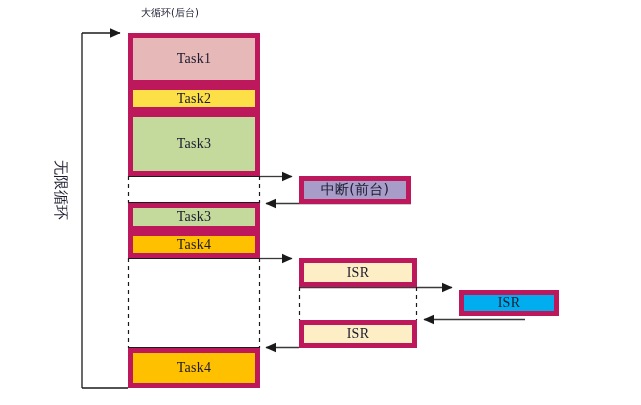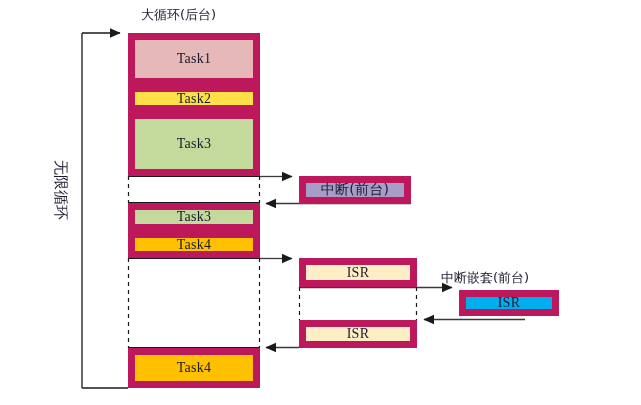--- a/index.html
+++ b/index.html
@@ -9,32 +9,32 @@
     font-family:"Liberation Serif", serif;
     overflow:hidden;
     position:relative;
   }
   #stage{position:absolute;left:0;top:0;width:641px;height:405px;}
   svg.layer{position:absolute;left:0;top:0;width:641px;height:405px;overflow:visible;}
 
   .box{
     position:absolute;
     box-sizing:border-box;
-    border:7px solid #be185d;
+    border:5px solid #be185d;
     display:flex;
     align-items:center;
     justify-content:center;
     font-size:14px;
     color:#1a1a2e;
     font-family:"Liberation Serif", serif;
     letter-spacing:0.3px;
   }
   .lbl{
     position:absolute;
-    font-size:13px;
+    font-size:10px;
     color:#1a1a2e;
     font-family:"DejaVu Sans", sans-serif;
     white-space:nowrap;
   }
   .vlabel{
     position:absolute;
     font-size:15px;
     color:#1a1a2e;
     font-family:"DejaVu Sans", sans-serif;
     white-space:nowrap;
@@ -103,21 +103,20 @@
       <path d="M416.5,287 L416.5,320"></path>
     </g>
 
     <g stroke="#3a3a3a" stroke-width="1.3" fill="none">
       <path d="M299,347.5 L266,347.5" marker-end="url(#ah)"></path>
     </g>
   </svg>
 
   <div class="lbl cjk" style="left:141px;top:6px;">大循环(后台)</div>
 
-  <div class="lbl cjk" style="left:441px;top:269px;">中断嵌套(前台)</div>
 
   <div class="vlabel cjk" style="left:70px;top:160px;">无限循环</div>
 
   <div class="box" style="left:128px;top:33px;width:132px;height:52px;background:#e6b8b8;">Task1</div>
 
   <div class="box" style="left:128px;top:85px;width:132px;height:27px;background:#fde047;">Task2</div>
 
   <div class="box" style="left:128px;top:112px;width:132px;height:64px;background:#c3da9c;">Task3</div>
 
   <div class="box" style="left:128px;top:203px;width:132px;height:28px;background:#c3da9c;">Task3</div>

